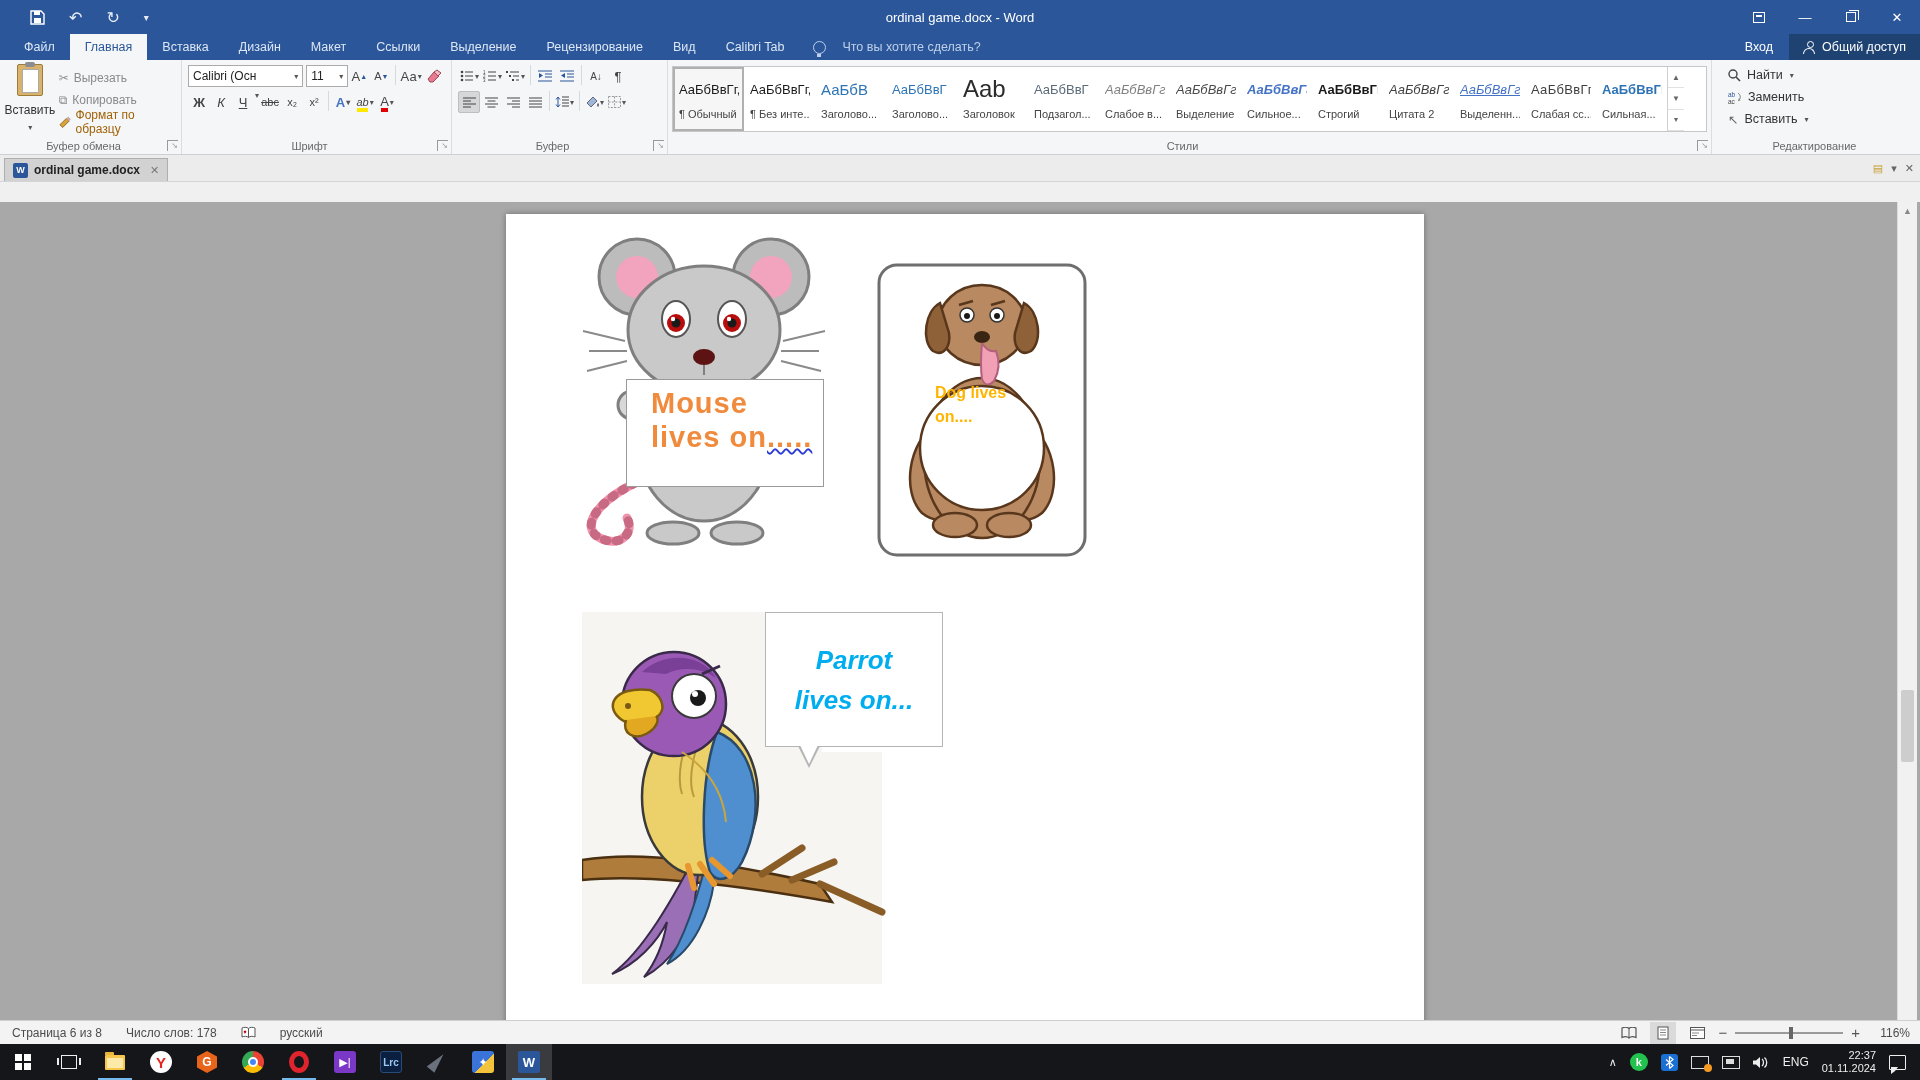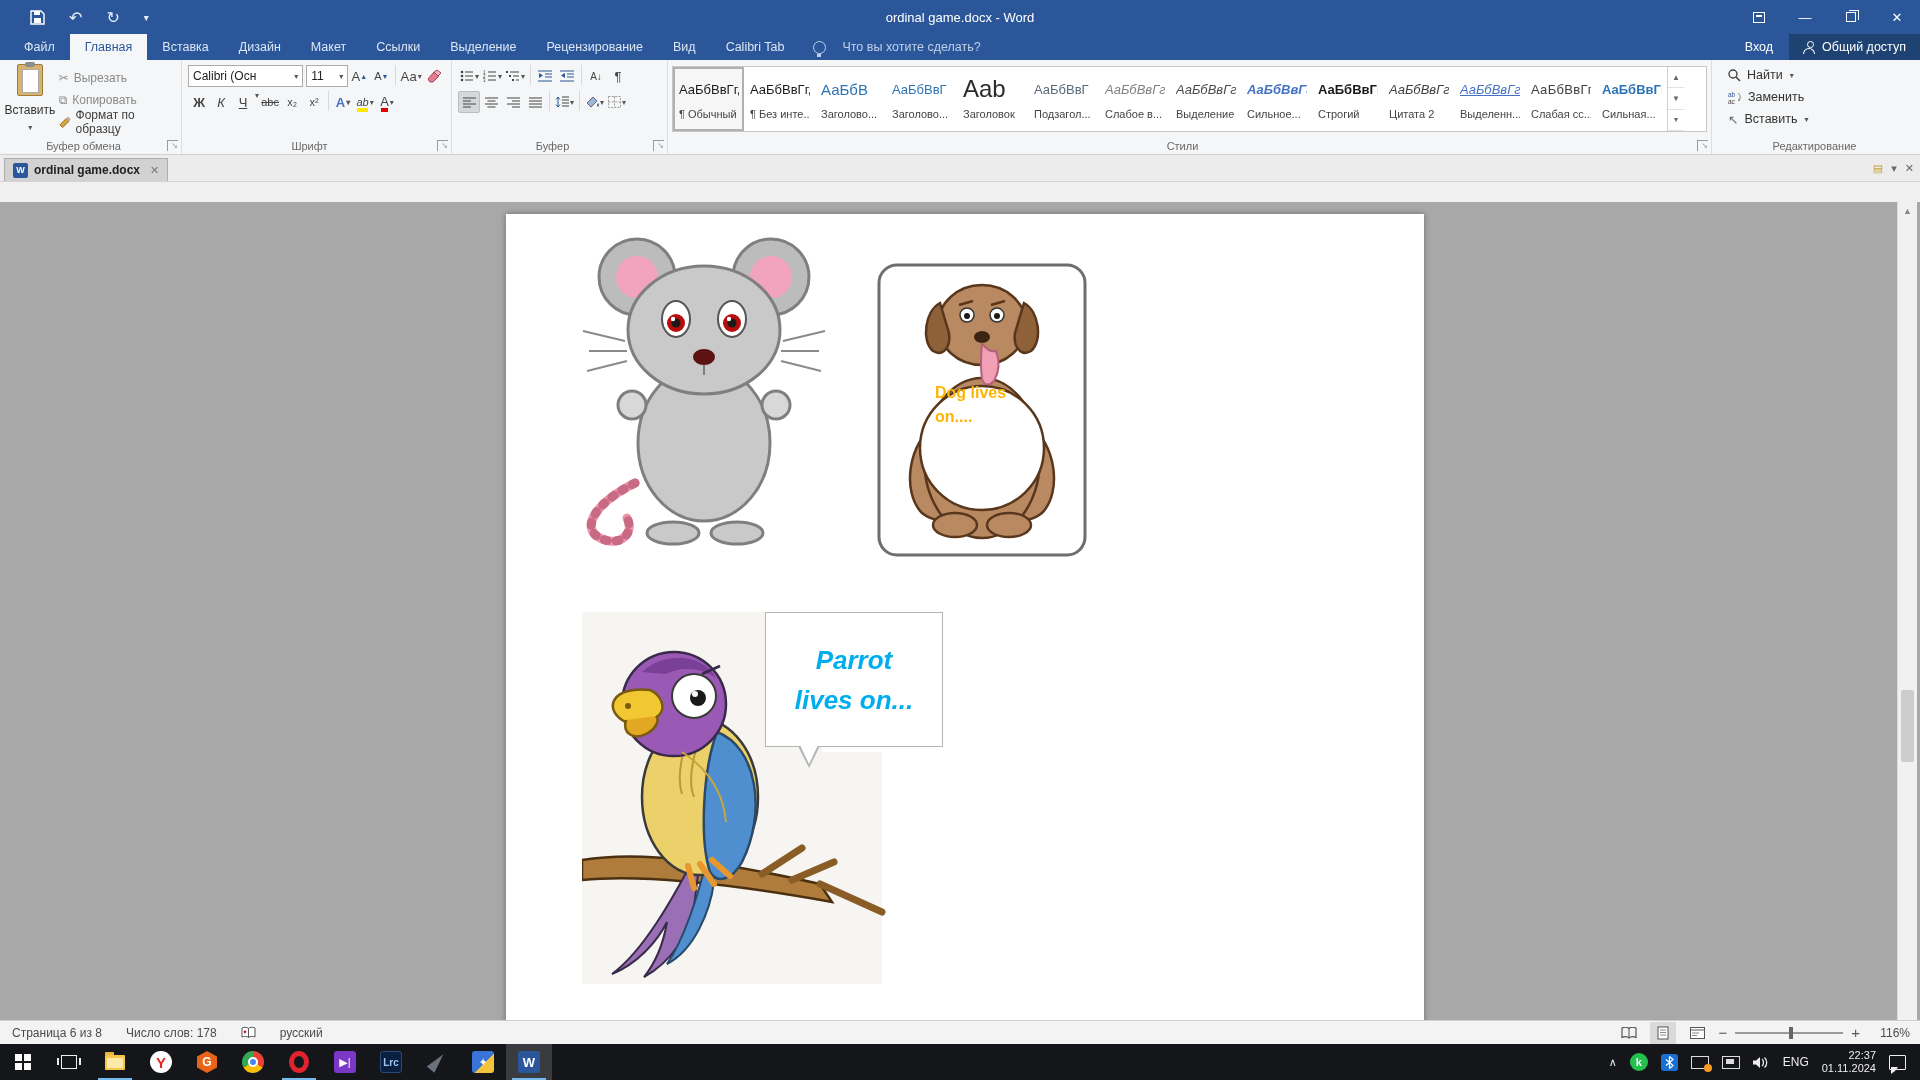--- a/index.html
+++ b/index.html
@@ -38,21 +38,21 @@
 .rbtn.sel{background:#d5d7d9;border:1px solid #bcbec0}
 .car{font-size:8px;color:#555;margin-left:1px;cursor:pointer}
 .sep-v{display:inline-block;width:1px;height:20px;background:#d8d9db;margin:0 3px;vertical-align:middle}
 .rrow{height:26px;display:flex;align-items:flex-start;padding:1px 2px}
 
 .pastebtn{width:56px;height:68px;display:flex;flex-direction:column;align-items:center;justify-content:space-between;gap:2px;border-radius:2px;cursor:pointer;font-size:12px;color:#333}
 .clipicon{width:26px;height:32px;background:#d9b36c;border:1px solid #9c7c3c;border-radius:2px;position:relative}
 .clipicon:before{content:"";position:absolute;left:7px;top:-3px;width:10px;height:5px;background:#8a8d92;border-radius:2px}
 .clipicon:after{content:"";position:absolute;left:4px;top:4px;width:15px;height:22px;background:#fff;border:1px solid #aaa}
 .smallcmd{display:flex;align-items:center;gap:5px;height:22px;font-size:12px;color:#8a8a8a;cursor:pointer;padding:0 3px;border-radius:2px}
-.smallcmd.en{color:#404040}
+.smallcmd.en{color:#a16207}
 
 .combo{display:flex;align-items:center;justify-content:space-between;background:#fff;border:1px solid #ababab;height:22px;font-size:12px;color:#222;padding:0 4px;cursor:pointer}
 .glyph-b{font-weight:bold}.glyph-i{font-style:italic}.glyph-u{text-decoration:underline}
 .strike{text-decoration:line-through}
 .fc-a{position:relative;line-height:14px}
 .fc-bar{position:absolute;left:1px;right:1px;bottom:-3px;height:4px}
 
 svg.ic{display:block}
 
 #stylesbox{background:#fff;border:1px solid #c6c7c9;height:66px;display:flex;margin-top:2px}
@@ -536,20 +536,24 @@
             <circle cx="154" cy="86" r="2.2" fill="#fff"></circle>
           <ellipse cx="129" cy="124" rx="11" ry="8" fill="#5d1313"></ellipse>
           <path d="M129 132v10" stroke="#7f7f7f" stroke-width="2"></path>
           <path d="M50 108 L8 98 M52 118 L14 118 M52 128 L12 138" stroke="#8a8a8a" stroke-width="2"></path>
           <path d="M208 108 L250 98 M206 118 L244 118 M206 128 L246 138" stroke="#8a8a8a" stroke-width="2"></path>
           <ellipse cx="98" cy="300" rx="26" ry="11" fill="#c9c9c9" stroke="#7f7f7f" stroke-width="3"></ellipse>
           <ellipse cx="162" cy="300" rx="26" ry="11" fill="#c9c9c9" stroke="#7f7f7f" stroke-width="3"></ellipse>
           <circle cx="57" cy="172" r="14" fill="#d8d8d8" stroke="#7f7f7f" stroke-width="3"></circle>
           <circle cx="201" cy="172" r="14" fill="#d8d8d8" stroke="#7f7f7f" stroke-width="3"></circle>
         </svg>
+        <div id="mousesign">
+          <span>Mouse</span><br>
+          <span>lives on</span><span class="wavy">.....</span>
+        </div>
       </div>
 
       <div id="dogblock">
         <svg class="ic" width="210" height="294" viewBox="0 0 210 294">
           <rect x="2" y="2" width="206" height="290" rx="18" fill="#fff" stroke="#6e6e6e" stroke-width="3"></rect>
           <path d="M60 160 C30 180 25 230 45 250 C60 262 80 258 82 240" fill="#b98962" stroke="#59371c" stroke-width="2.5"></path>
           <path d="M150 160 C180 180 185 230 165 250 C150 262 130 258 128 240" fill="#b98962" stroke="#59371c" stroke-width="2.5"></path>
           <ellipse cx="105" cy="195" rx="58" ry="80" fill="#b98962" stroke="#59371c" stroke-width="2.5"></ellipse>
           <ellipse cx="105" cy="62" rx="44" ry="40" fill="#b98962" stroke="#59371c" stroke-width="2.5"></ellipse>
           <path d="M63 40 C48 48 44 78 56 88 C66 94 74 84 72 70z" fill="#8e6138" stroke="#59371c" stroke-width="2.5"></path>

